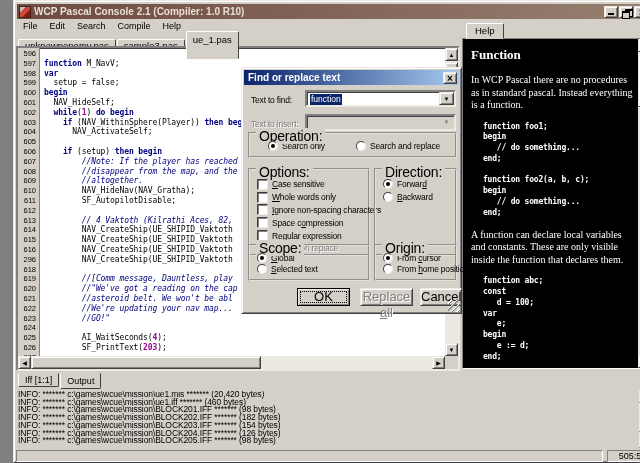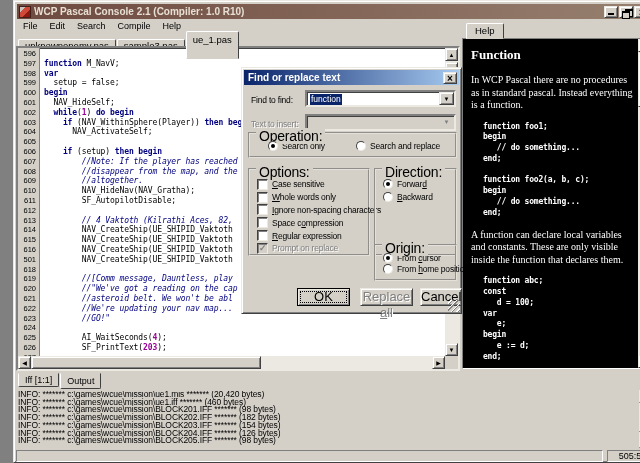--- a/index.html
+++ b/index.html
@@ -193,21 +193,21 @@
         <div class="ln">607</div>
         <div class="ln">608</div>
         <div class="ln">609</div>
         <div class="ln">610</div>
         <div class="ln">611</div>
         <div class="ln">612</div>
         <div class="ln">613</div>
         <div class="ln">614</div>
         <div class="ln">615</div>
         <div class="ln">616</div>
-        <div class="ln">501</div>
+        <div class="ln">296</div>
         <div class="ln">618</div>
         <div class="ln">619</div>
         <div class="ln">620</div>
         <div class="ln">621</div>
         <div class="ln">622</div>
         <div class="ln">623</div>
         <div class="ln">624</div>
         <div class="ln">625</div>
         <div class="ln">626</div>
         <div class="ln">627</div>
@@ -312,21 +312,21 @@
     <span class="sb-left sunken"></span>
     <span class="sb-right sunken">505:5</span>
   </div>
 
   <div class="dialog">
     <div class="dlg-title">
       <span>Find or replace text</span>
     </div>
     <span class="dlg-close raised"><span>×</span></span>
 
-    <span class="dlg-label" style="left:9px; top:27px;">Find to find:</span>
+    <span class="dlg-label" style="left:9px; top:27px;">Text to find:</span>
     <div class="combo sunken2" style="left:63px; top:22px; width:151px;">
       <span class="combo-text sel">function</span>
       <span class="combo-btn raised"><span>▼</span></span>
     </div>
 
     <span class="dlg-label disabled" style="left:9px; top:51px;">Text to insert:</span>
     <div class="combo sunken2 disabled" style="left:63px; top:46px; width:151px;">
       <span class="combo-text"></span>
       <span class="combo-btn disabled"><span>▼</span></span>
     </div>
@@ -382,20 +382,33 @@
             <span class="ctl radio on"></span>
             <span class="olbl">Forwar<u>d</u></span>
           </div>
           <div class="opt">
             <span class="ctl radio"></span>
             <span class="olbl"><u>B</u>ackward</span>
           </div>
         </div>
     </div>
 
+    <div class="groupbox scope-sz" style="left:6px; top:176px; width:122px; height:37px;">
+      <span class="group-label">Scope:</span>
+      <div class="group-items" style="padding-top:6px;">
+          <div class="opt">
+            <span class="ctl radio on"></span>
+            <span class="olbl"><u>G</u>lobal</span>
+          </div>
+          <div class="opt">
+            <span class="ctl radio"></span>
+            <span class="olbl"><u>S</u>elected text</span>
+          </div>
+        </div>
+    </div>
 
     <div class="groupbox scope-sz" style="left:132px; top:176px; width:83px; height:37px;">
       <span class="group-label">Origin:</span>
       <div class="group-items" style="padding-top:6px;">
           <div class="opt">
             <span class="ctl radio on"></span>
             <span class="olbl">From <u>c</u>ursor</span>
           </div>
           <div class="opt">
             <span class="ctl radio"></span>

